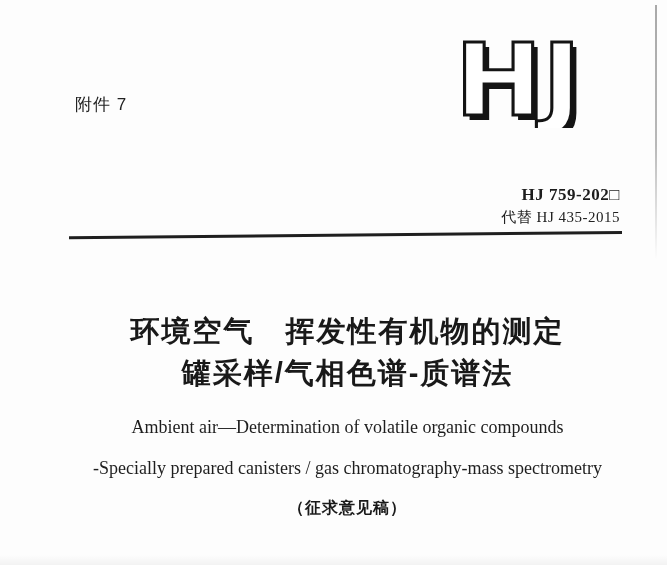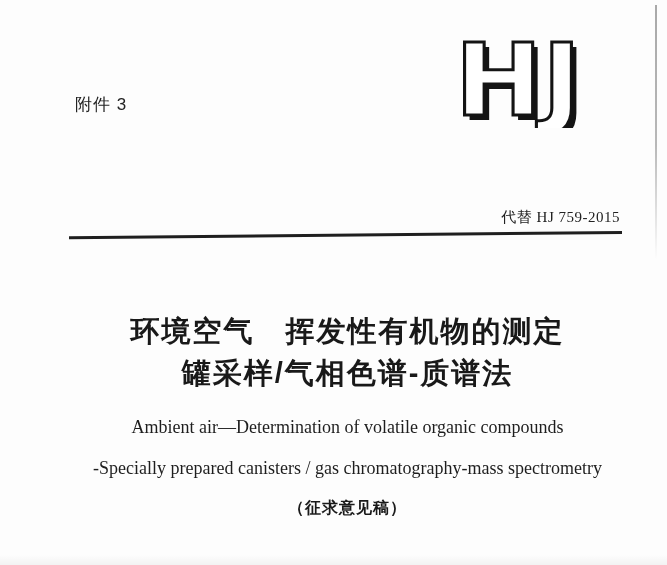--- a/index.html
+++ b/index.html
@@ -99,30 +99,31 @@
   .bottom-shade{
     left:0;right:0;bottom:0;height:10px;
     background:linear-gradient(to bottom,rgba(0,0,0,0),rgba(0,0,0,0.045));
   }
 </style>
 </head>
 <body>
 
 <div class="page">
 
-  <div class="abs attachment">附件 3</div>
+  <div class="abs attachment">附件 7</div>
 
   <svg class="abs hj-logo" viewBox="0 0 140 92" xmlns="http://www.w3.org/2000/svg">
     <text x="7" y="84" textLength="126" lengthAdjust="spacingAndGlyphs" font-family="DejaVu Sans, Liberation Sans, sans-serif" font-weight="bold" font-size="100" fill="#141414">HJ</text>
     <text x="2" y="79" textLength="126" lengthAdjust="spacingAndGlyphs" font-family="DejaVu Sans, Liberation Sans, sans-serif" font-weight="bold" font-size="100" fill="#ffffff" stroke="#141414" stroke-width="3">HJ</text>
   </svg>
 
 
+  <div class="abs std-number">HJ 759-202□</div>
 
-  <div class="abs replaces">代替 HJ 759-2015</div>
+  <div class="abs replaces">代替 HJ 435-2015</div>
 
   <div class="abs rule"></div>
 
   <div class="abs center-line cn-title cn-line1">环境空气　挥发性有机物的测定</div>
 
   <div class="abs center-line cn-title cn-line2">罐采样/气相色谱-质谱法</div>
 
   <div class="abs center-line en-title en-line1">Ambient air—Determination of volatile organic compounds</div>
 
   <div class="abs center-line en-title en-line2">-Specially prepared canisters / gas chromatography-mass spectrometry</div>

